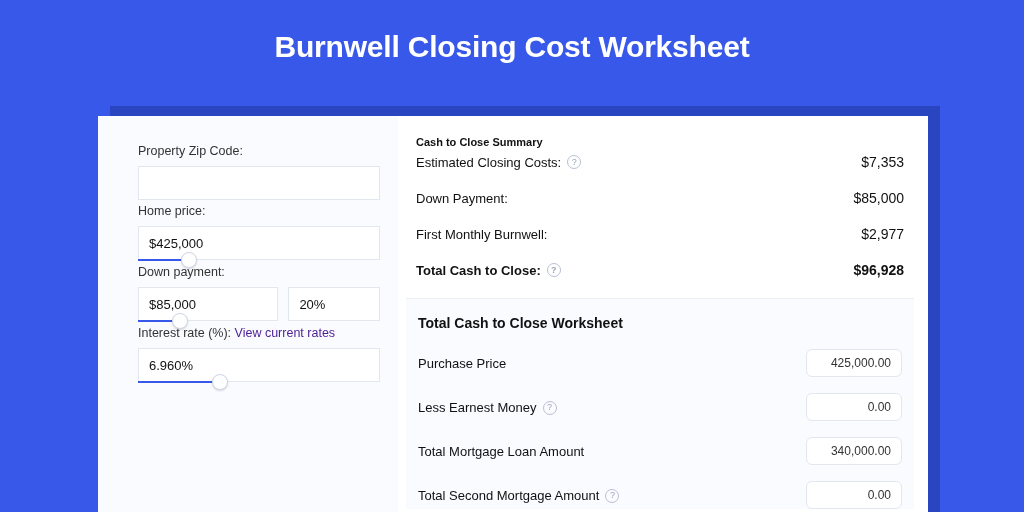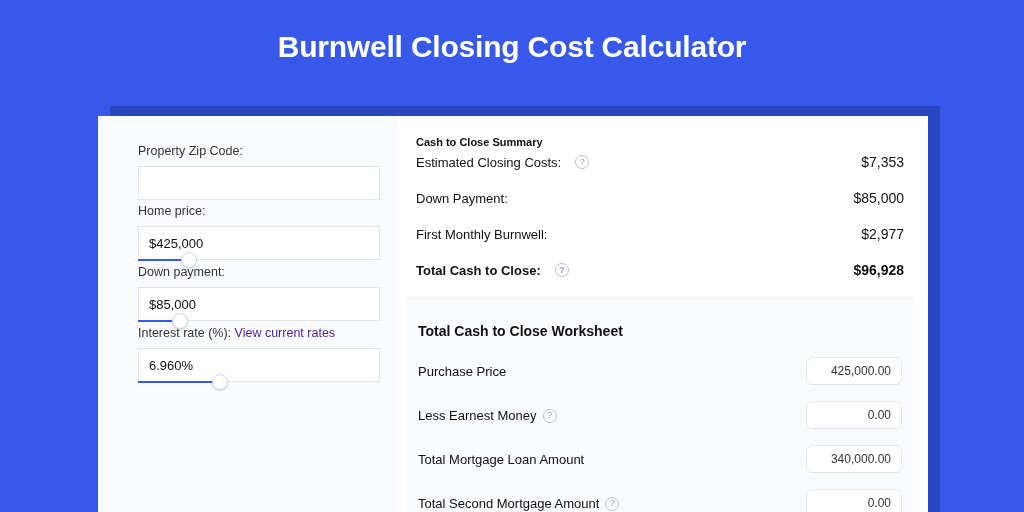--- a/index.html
+++ b/index.html
@@ -81,38 +81,38 @@
     flex: 1;
     padding: 20px 24px 0 18px;
     font-size: 13px;
     color: #111;
   }
   .summary-title { font-weight: 700; font-size: 11px; margin-bottom: 6px; }
   .sum-row {
     display: flex; justify-content: space-between; align-items: center;
     margin-bottom: 20px;
   }
-  .sum-row .lbl { display: flex; align-items: center; gap: 14px; }
+  .sum-row .lbl { display: flex; align-items: center; gap: 6px; }
   .sum-row .val { font-size: 14px; }
   .sum-row.total .lbl { font-weight: 700; }
   .sum-row.total .val { font-weight: 700; }
   .help {
     display: inline-flex; align-items: center; justify-content: center;
     width: 14px; height: 14px; border: 1px solid #b8c0d4; color: #9aa3bb;
     border-radius: 50%; font-size: 9px; line-height: 1; cursor: pointer;
   }
 
   .worksheet {
     margin-top: 6px;
     border-top: 1px solid #eef0f6;
     background: #fafbff;
     padding: 16px 10px 0 10px;
     margin-left: -10px; margin-right: -10px;
   }
-  .worksheet-title { font-weight: 700; font-size: 14px; margin: 8px 0 18px 2px; }
+  .worksheet-title { font-weight: 700; font-size: 14px; margin: 0 0 18px 2px; }
   .ws-row {
     display: flex; justify-content: space-between; align-items: center;
     margin-bottom: 16px;
     padding: 0 2px;
   }
   .ws-row .lbl { display: flex; align-items: flex-end; gap: 6px; font-size: 13px; }
   .readonly-box {
     min-width: 96px;
     height: 28px;
     border: 1px solid #e2e6ef;
@@ -120,21 +120,21 @@
     font-size: 12px;
     color: #333;
     display: flex; align-items: center; justify-content: flex-end;
     padding: 0 10px;
     border-radius: 6px;
   }
 </style>
 </head>
 <body>
 
-<h1 class="page-title">Burnwell Closing Cost Calculator</h1>
+<h1 class="page-title">Burnwell Closing Cost Worksheet</h1>
 
 <div class="card-shadow"></div>
 
 <div class="card">
 
   <div class="left-col">
 
     <div class="field">
       <label>Property Zip Code:</label>
       <input class="text-input" type="text" value="" style="">
@@ -146,20 +146,21 @@
       <div class="slider-wrap">
         <div class="slider-track" style="width:21%"></div>
         <div class="slider-thumb" style="left:calc(21% - 8px)"></div>
       </div>
     </div>
 
     <div class="field">
       <label>Down payment:</label>
       <div class="dp-row">
         <input class="text-input" type="text" value="$85,000" style="">
+        <input class="text-input" type="text" value="20%" style="">
       </div>
       <div class="slider-wrap" style="width:62%;">
         <div class="slider-track" style="width:28%"></div>
         <div class="slider-thumb" style="left:calc(28% - 8px)"></div>
       </div>
     </div>
 
     <div class="field">
       <div class="rate-line">
         <span>Interest rate (%):</span>

